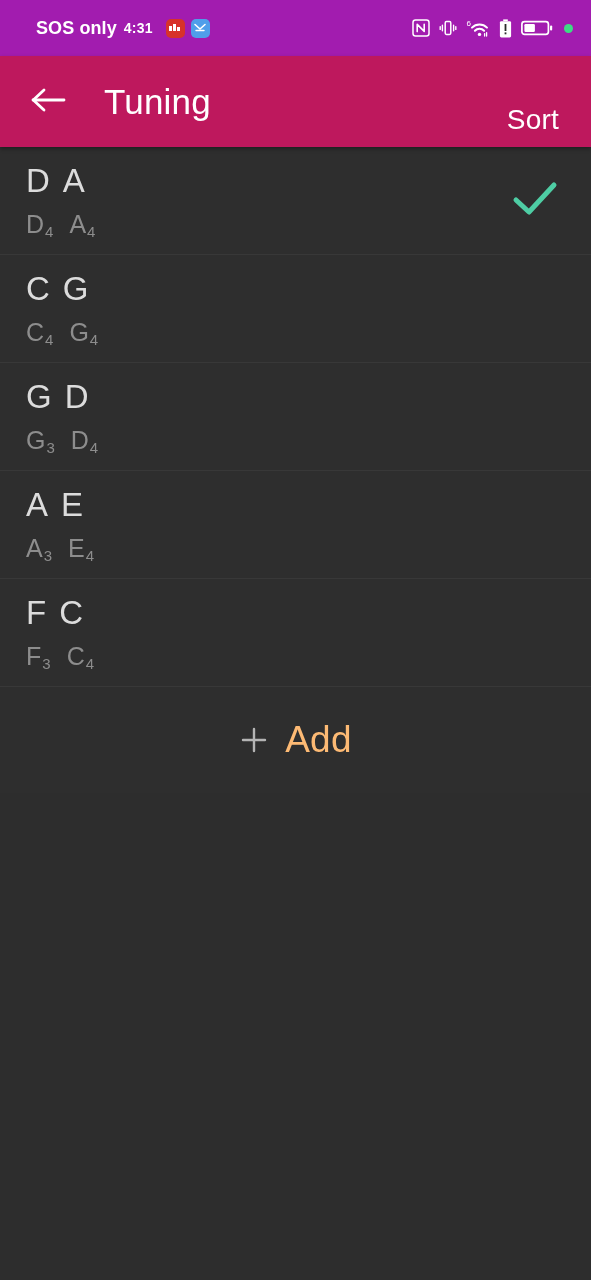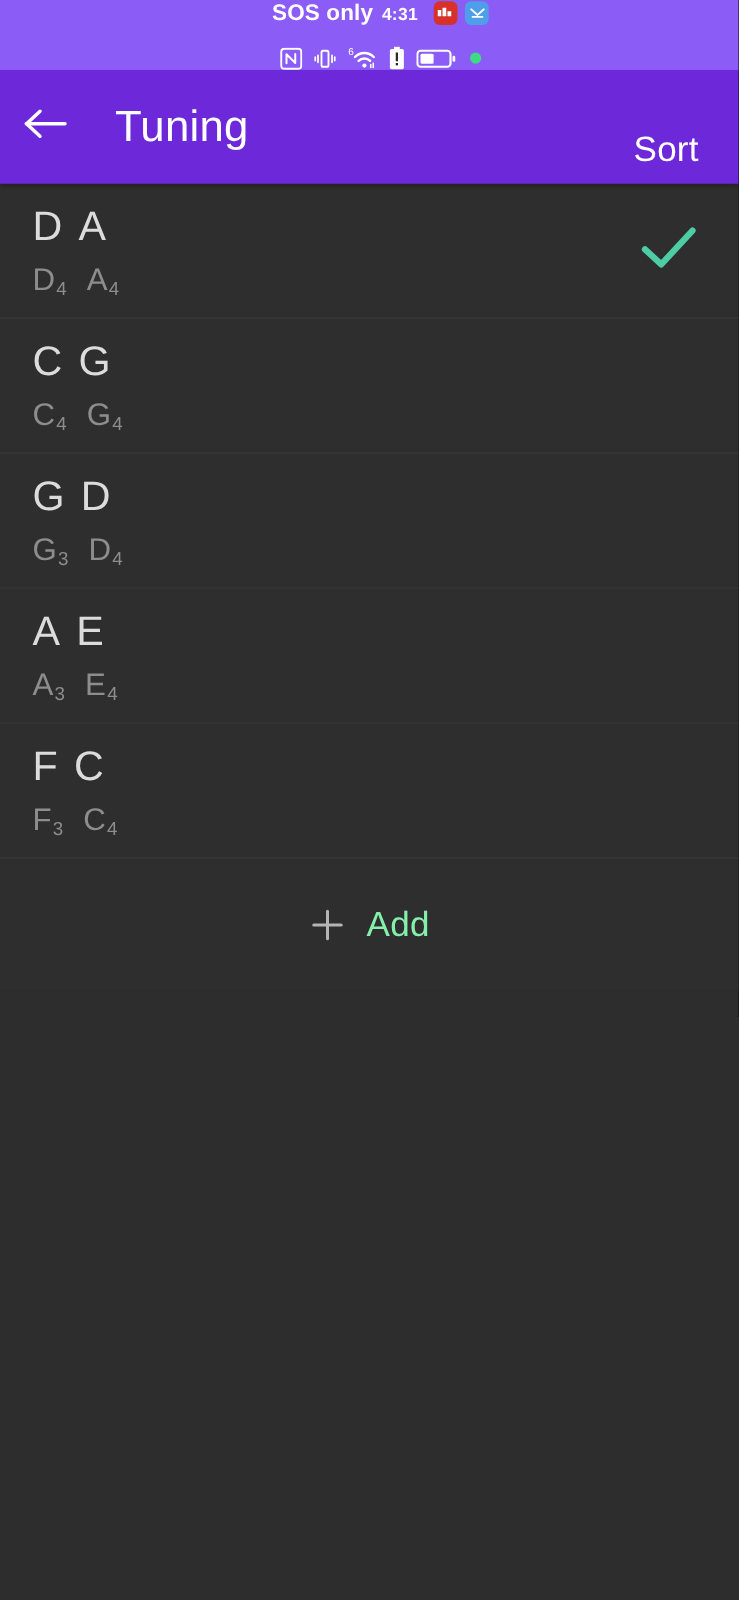--- a/index.html
+++ b/index.html
@@ -15,27 +15,26 @@
     width: 591px;
     height: 1280px;
     background: #2d2d2d;
     overflow: hidden;
   }
 
   
   .statusbar {
     position: relative;
     height: 56px;
-    background: #8b5cf6;
+    background: #a21caf;
     display: flex;
     align-items: center;
     justify-content: space-between;
     padding: 0 18px 0 36px;
     box-sizing: border-box;
-    flex-direction: column;
   }
   .sb-left {
     display: flex;
     align-items: center;
     gap: 9px;
   }
   .sb-carrier {
     color: #ffffff;
     font-size: 18px;
     font-weight: bold;
@@ -80,24 +79,24 @@
     height: 9px;
     border-radius: 50%;
     background: #3ddc84;
     margin-left: 2px;
   }
 
   
   .appbar {
     position: relative;
     height: 91px;
-    background: #6d28d9;
-    display: flex;
-    align-items: center;
-    padding: 0 28px 0 14px;
+    background: #be185d;
+    display: flex;
+    align-items: center;
+    padding: 0 28px 0 26px;
     box-sizing: border-box;
     box-shadow: 0 2px 4px rgba(0,0,0,.32);
     z-index: 3;
     text-align: right;
   }
   .back-btn {
     width: 52px;
     height: 52px;
     display: flex;
     align-items: center;
@@ -181,22 +180,22 @@
     justify-content: center;
     gap: 16px;
     cursor: pointer;
   }
   .plus-icon {
     display: flex;
     align-items: center;
     justify-content: center;
   }
   .add-label {
-    color: #86efac;
-    font-size: 28px;
+    color: #fdba74;
+    font-size: 37px;
     font-weight: 300;
     letter-spacing: .3px;
   }
 
   .filler {
     background: #2d2d2d;
     flex: 1;
   }
 </style>
 </head>

